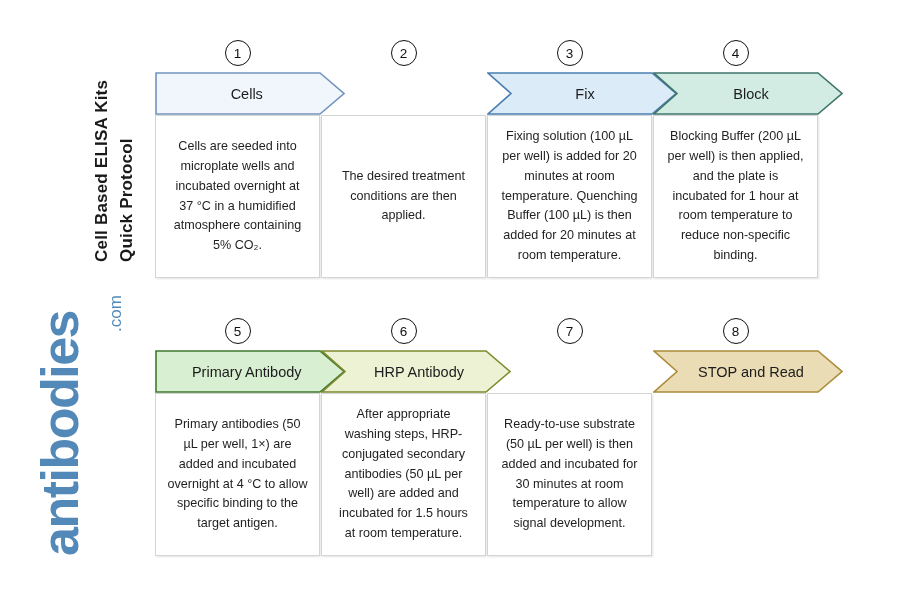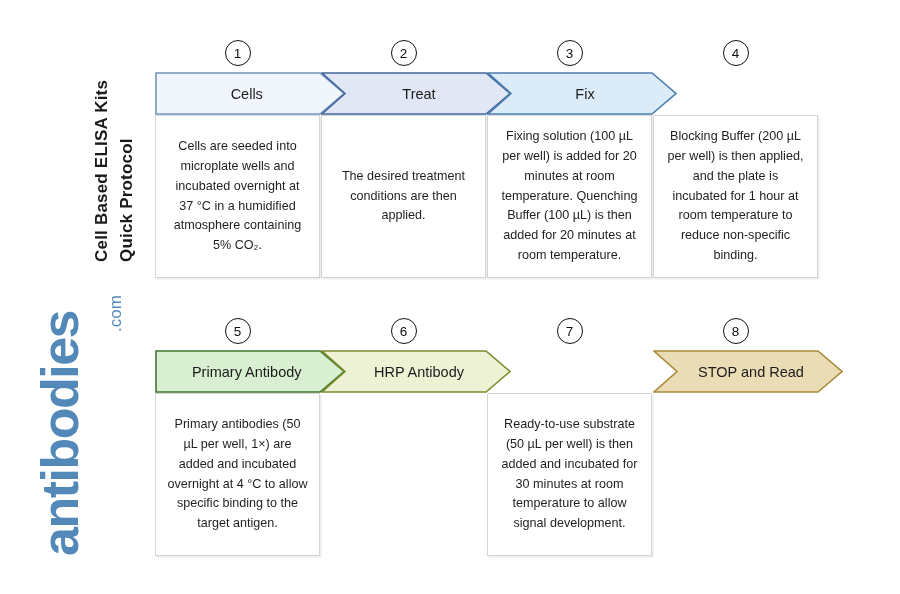--- a/index.html
+++ b/index.html
@@ -137,35 +137,35 @@
       </div>
     <div class="chev-strip">
         <div class="chev" style="left: 0px; width: 190px;">
           <div class="chev-bg">
             <svg viewBox="0 0 190 43" preserveAspectRatio="none">
               <path d="M1,1 L165,1 L189,21.5 L165,42 L1,42 Z" fill="#f1f6fc" stroke="#7294bd" stroke-width="1.6" stroke-linejoin="miter"></path>
             </svg>
           </div>
           <span class="chev-label" style="margin-left: -12.5px;">Cells</span>
         </div>
-        <div class="chev" style="left: 166px; width: 190px;">
-          <div class="chev-bg">
-            <svg viewBox="0 0 190 43" preserveAspectRatio="none">
-              <path d="M1,1 L165,1 L189,21.5 L165,42 L1,42 L24,21.5 Z" fill="#e2e7f6" stroke="#42689b" stroke-width="1.6" stroke-linejoin="miter"></path>
-            </svg>
-          </div>
-          <span class="chev-label" style="margin-left: 0px;">Treat</span>
-        </div>
         <div class="chev" style="left: 332px; width: 190px;">
           <div class="chev-bg">
             <svg viewBox="0 0 190 43" preserveAspectRatio="none">
               <path d="M1,1 L165,1 L189,21.5 L165,42 L1,42 L24,21.5 Z" fill="#dcebf8" stroke="#4a7fb0" stroke-width="1.6" stroke-linejoin="miter"></path>
             </svg>
           </div>
           <span class="chev-label" style="margin-left: 0px;">Fix</span>
+        </div>
+        <div class="chev" style="left: 498px; width: 190px;">
+          <div class="chev-bg">
+            <svg viewBox="0 0 190 43" preserveAspectRatio="none">
+              <path d="M1,1 L165,1 L189,21.5 L165,42 L1,42 L24,21.5 Z" fill="#d2ece4" stroke="#3f7469" stroke-width="1.6" stroke-linejoin="miter"></path>
+            </svg>
+          </div>
+          <span class="chev-label" style="margin-left: 0px;">Block</span>
         </div>
       </div>
     <div class="desc-strip">
         <div class="desc shadow" style="left: 0px; width: 165px;">
           <p>Cells are seeded into microplate wells and incubated overnight at 37 °C in a humidified atmosphere containing 5% CO₂.</p>
         </div>
         <div class="desc shadow" style="left: 166px; width: 165px;">
           <p>The desired treatment conditions are then applied.</p>
         </div>
         <div class="desc shadow" style="left: 332px; width: 165px;">
@@ -215,19 +215,22 @@
               <path d="M1,1 L165,1 L189,21.5 L165,42 L1,42 L24,21.5 Z" fill="#eadcb4" stroke="#ab8b39" stroke-width="1.6" stroke-linejoin="miter"></path>
             </svg>
           </div>
           <span class="chev-label" style="margin-left: 0px;">STOP and Read</span>
         </div>
       </div>
     <div class="desc-strip">
         <div class="desc shadow" style="left: 0px; width: 165px;">
           <p>Primary antibodies (50 µL per well, 1×) are added and incubated overnight at 4 °C to allow specific binding to the target antigen.</p>
         </div>
+        <div class="desc shadow" style="left: 166px; width: 165px;">
+          <p>After appropriate washing steps, HRP-conjugated secondary antibodies (50 µL per well) are added and incubated for 1.5 hours at room temperature.</p>
+        </div>
         <div class="desc shadow" style="left: 332px; width: 165px;">
           <p>Ready-to-use substrate (50 µL per well) is then added and incubated for 30 minutes at room temperature to allow signal development.</p>
         </div>
       </div>
   </div>
 
 </div>
 
 </body></html>

